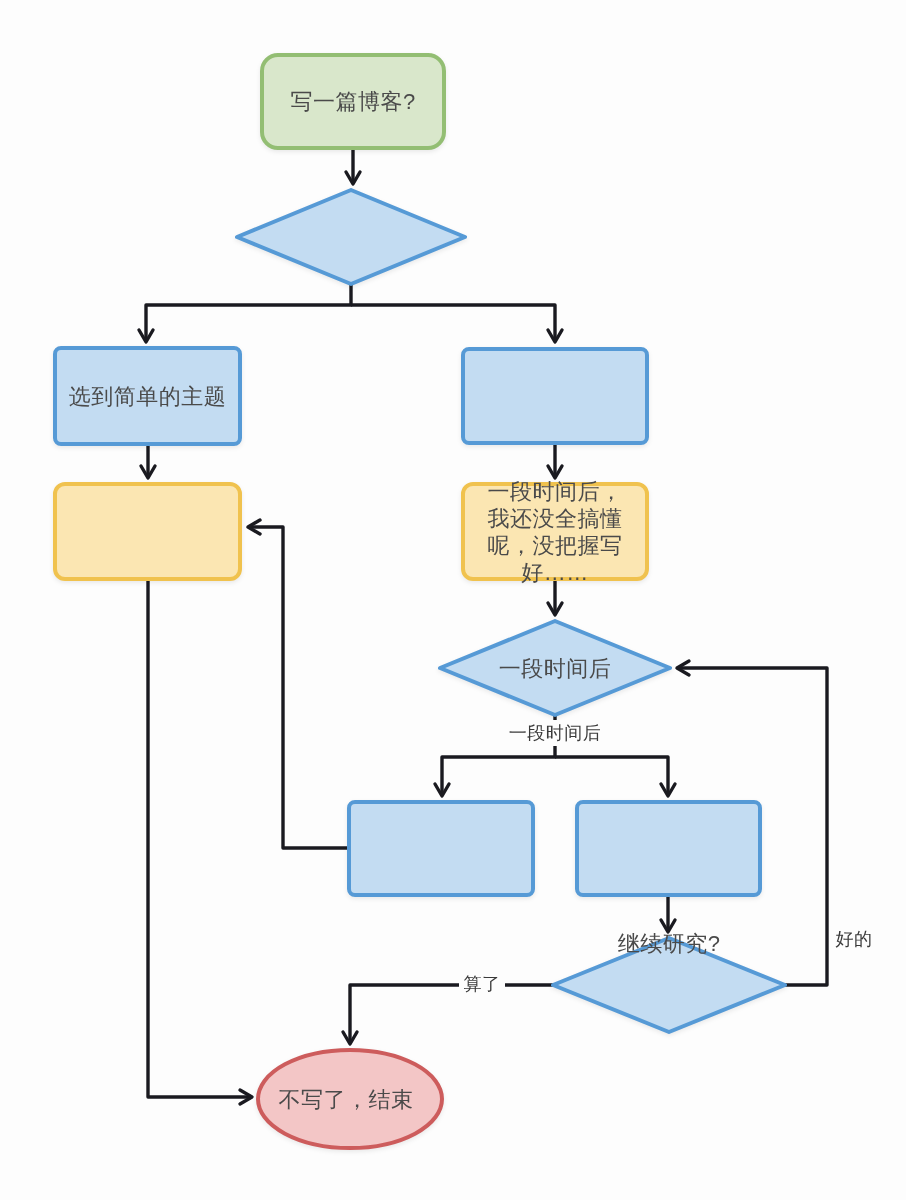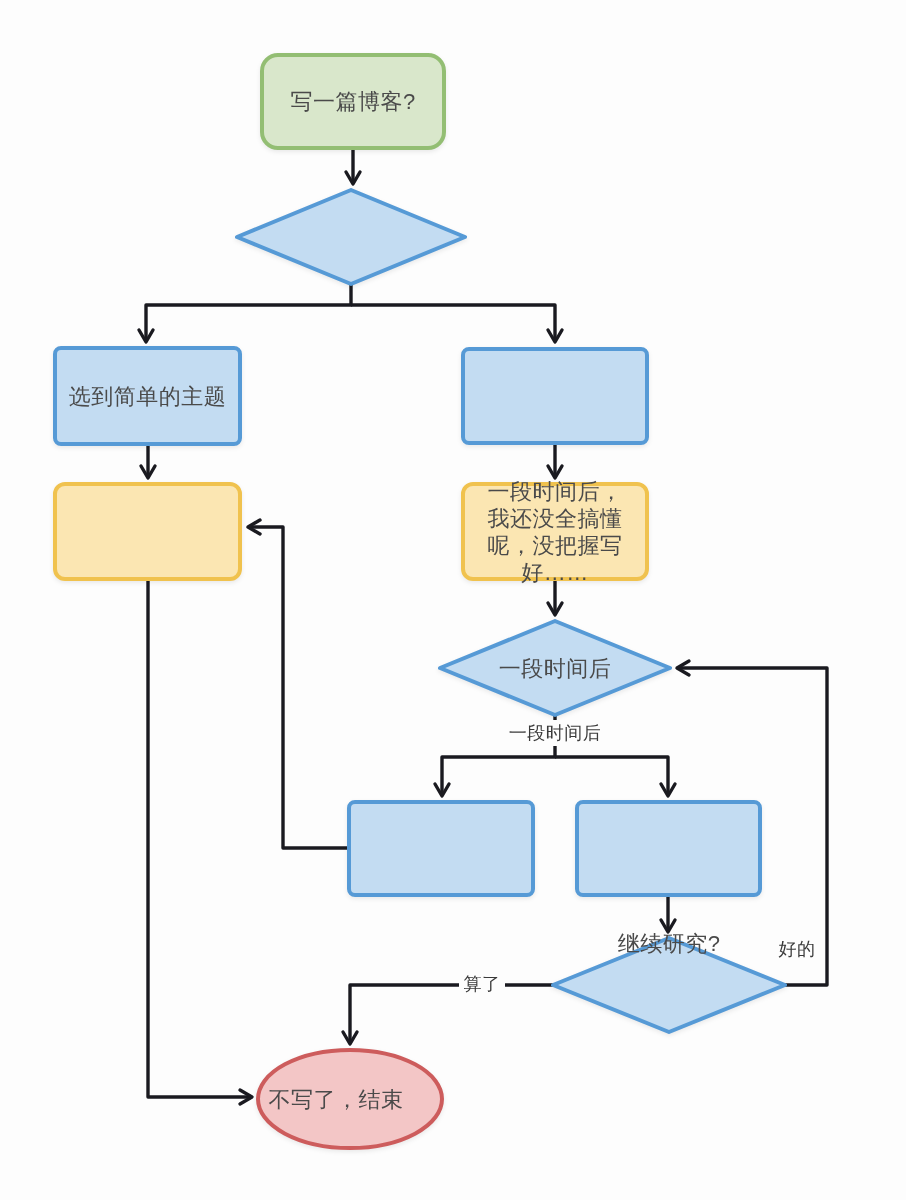--- a/index.html
+++ b/index.html
@@ -98,19 +98,19 @@
       <polygon class="shape blue" points="553,985 669,938 785,985 669,1032" stroke-linejoin="round"></polygon>
       <ellipse class="shape red" cx="350" cy="1099" rx="92" ry="49"></ellipse>
     </g>
   </svg>
 
   <div class="node-label" style="left:262px; top:55px; width:182px; height:93px;">写一篇博客?</div>
   <div class="node-label" style="left:55px; top:348px; width:185px; height:96px;">选到简单的主题</div>
   <div class="node-label wrap" style="left:463px; top:484px; width:184px; height:95px;">一段时间后，我还没全搞懂呢，没把握写好……</div>
   <div class="node-label" style="left:440px; top:621px; width:230px; height:94px;">一段时间后</div>
   <div class="node-label" style="left:553px; top:896px; width:232px; height:94px;">继续研究?</div>
-  <div class="node-label" style="left:244px; top:1050px; width:184px; height:98px;">不写了，结束</div>
+  <div class="node-label" style="left:254px; top:1050px; width:184px; height:98px;">不写了，结束</div>
 
   <div class="edge-label" style="left:503px; top:720px; width:104px; height:26px;">一段时间后</div>
-  <div class="edge-label" style="left:774px; top:926px; width:46px; height:26px;margin-top:10px;">好的</div>
+  <div class="edge-label" style="left:831px; top:926px; width:46px; height:26px;">好的</div>
   <div class="edge-label" style="left:459px; top:971px; width:46px; height:26px;">算了</div>
 
 </div>
 
 </body></html>

